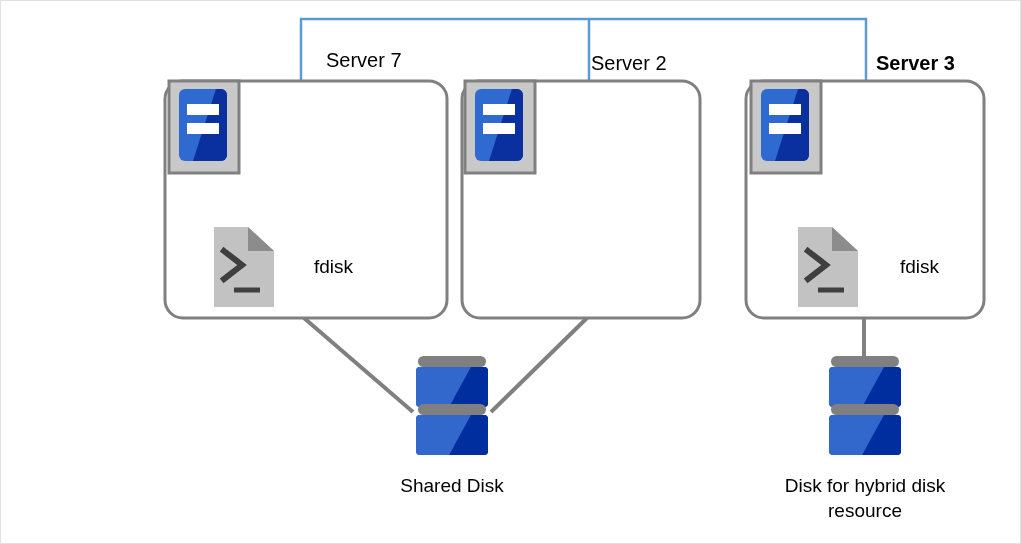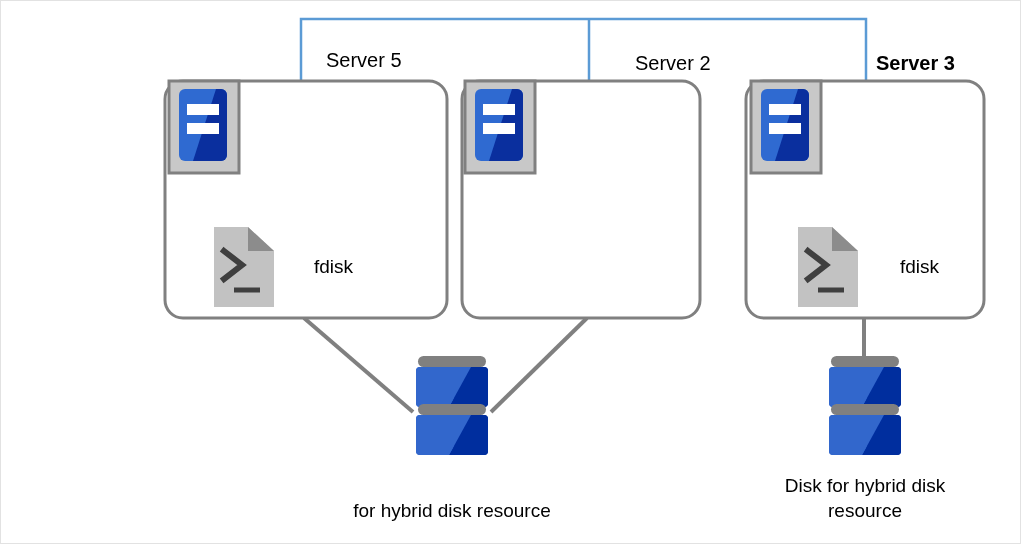--- a/index.html
+++ b/index.html
@@ -177,28 +177,28 @@
       </g>
       <rect x="830" y="403" width="68" height="11" rx="5.5" fill="#808080"></rect>
       <rect x="828" y="414" width="72" height="40" rx="4" fill="url(#diskGrad)"></rect>
       <g clip-path="url(#diskClipD)">
         <path d="M900 414 L900 454 L861 454 L883 414 Z" fill="#002e9e"></path>
         <path d="M828 414 L883 414 L861 454 L828 454 Z" fill="#3267cc"></path>
       </g>
     </g>
   </svg>
 
-  <div class="lbl server-label" style="left:325px; top:47px;">Server 5</div>
-
-  <div class="lbl server-label" style="left:590px; top:50px;padding-left:44px;">Server 2</div>
+  <div class="lbl server-label" style="left:325px; top:47px;">Server 7</div>
+
+  <div class="lbl server-label" style="left:590px; top:50px;">Server 2</div>
 
   <div class="lbl server-label" style="left:875px; top:50px;font-weight:bold;">Server 3</div>
 
   <div class="lbl fdisk-label" style="left:285px; top:254px;">fdisk</div>
 
   <div class="lbl fdisk-label" style="left:871px; top:254px;">fdisk</div>
 
-  <div class="lbl disk-label" style="left:281px; top:498px;">for hybrid disk resource</div>
+  <div class="lbl disk-label" style="left:281px; top:473px;">Shared Disk</div>
 
   <div class="lbl disk-label" style="left:694px; top:473px;">Disk for hybrid disk</div>
   <div class="lbl disk-label" style="left:694px; top:498px;">resource</div>
 
 </div>
 
 </body></html>

